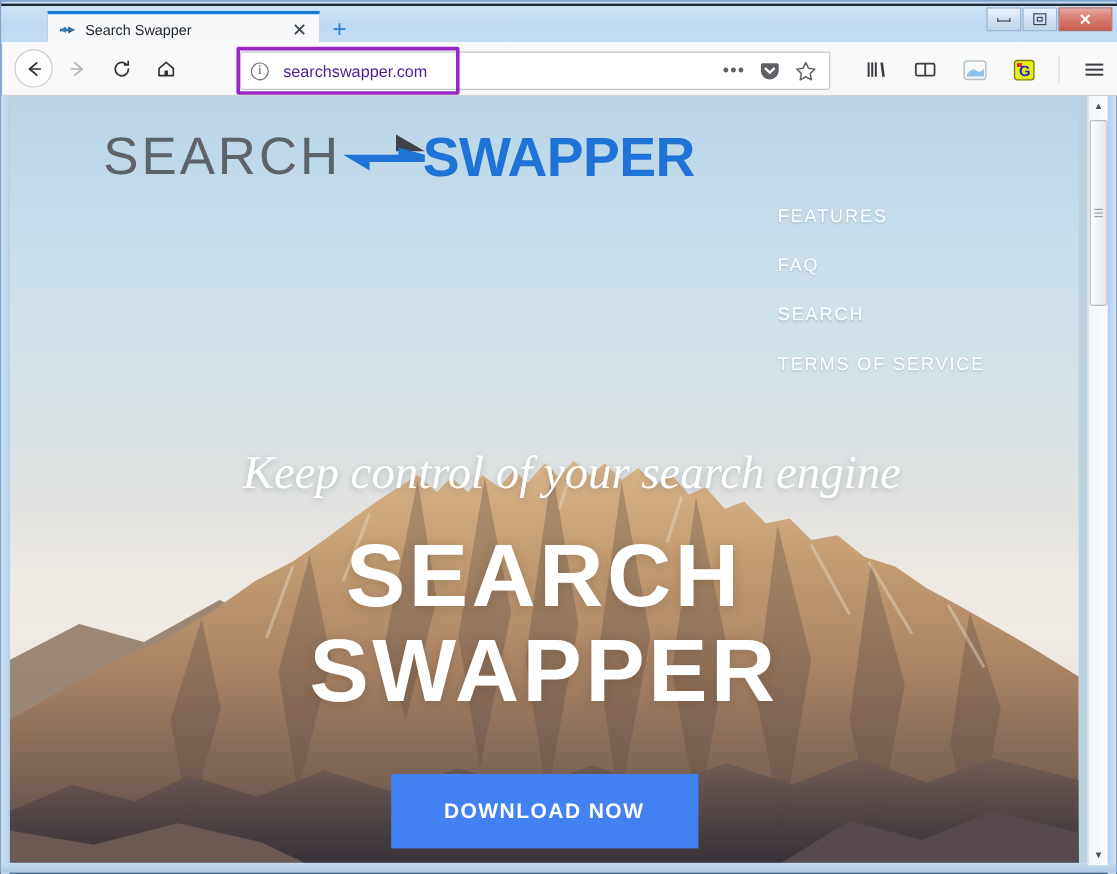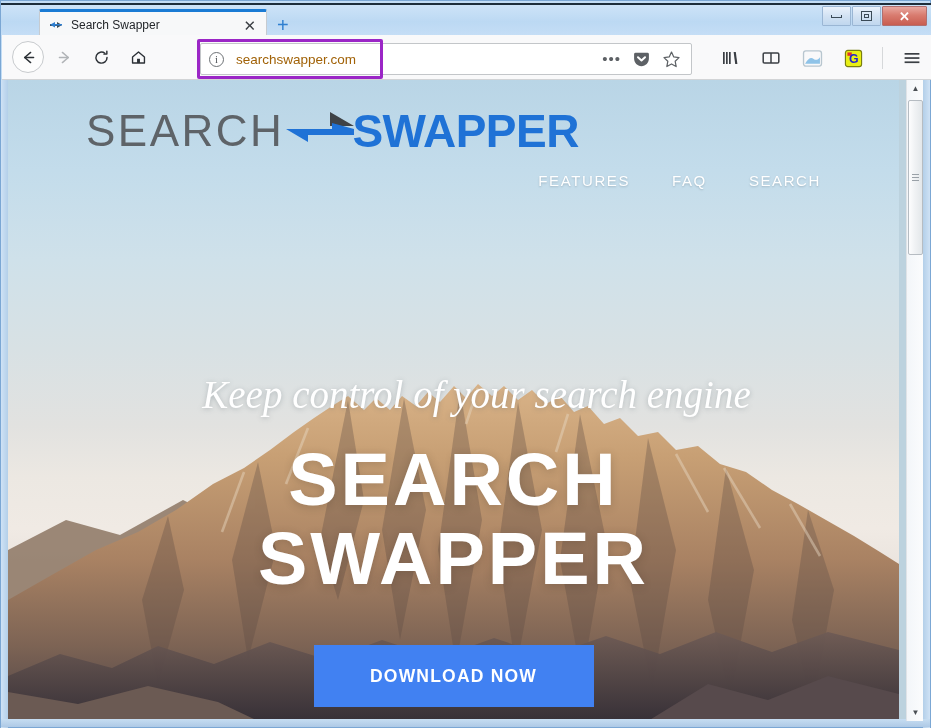--- a/index.html
+++ b/index.html
@@ -113,21 +113,21 @@
     display: flex; align-items: center; padding: 0 8px;
     z-index: 5;
   }
   .info-icon {
     width: 15px; height: 15px; border: 1.3px solid #6d7175;
     border-radius: 50%; flex: 0 0 15px;
     display: flex; align-items: center; justify-content: center;
     font-size: 11px; font-family: "Liberation Serif", serif; color: #53575b;
     margin-right: 12px; line-height: 1;
   }
-  .url-text { font-size: 13.5px; color: #a16207; flex: 1 1 auto; }
+  .url-text { font-size: 13.5px; color: #4c1d95; flex: 1 1 auto; }
   .url-actions { display: flex; align-items: center; gap: 11px; padding-right: 2px; }
   .dots { font-size: 15px; color: #5d6165; letter-spacing: 1px; line-height: 0.7; cursor:pointer;}
 
   
   .toolbar-right {
     position: absolute; right: 6px; top: 40px;
     display: flex; align-items: center; gap: 17px; height: 34px;
     z-index: 5;
   }
   .ticon { width: 24px; height: 24px; display:flex; align-items:center; justify-content:center; cursor:pointer; color:#3b3f44;}
@@ -165,21 +165,21 @@
     font-weight: 300; font-family: "Liberation Sans", sans-serif;
     line-height: 1;
   }
   .logo-arrows { margin: 0 -2px 0 0; width: 74px; height: 44px; flex: 0 0 74px; }
   .logo-swapper {
     font-size: 46px; letter-spacing: -0.5px; color: #1f72d6;
     font-weight: bold; line-height: 1; margin-left: -4px;
   }
   .nav {
     position: absolute; right: 78px; top: 92px;
-    display: flex; gap: 42px;
+    display: flex; gap: 24px; flex-direction: column;
   }
   .nav a {
     font-size: 15px; color: #ffffff; letter-spacing: 1.6px;
     text-decoration: none; font-weight: 300;
     text-shadow: 0 1px 2px rgba(60,80,95,.28);
   }
 
   
   .hero { position: absolute; left:0; top: 0; width: 100%; text-align: center; }
   .tagline {
@@ -192,21 +192,21 @@
   }
   .hero-title {
     position: absolute; left: 0; top: 360px; width: 100%;
     font-size: 74px; font-weight: bold; color: #ffffff;
     line-height: 1.07; letter-spacing: 3px;
     text-shadow: 0 2px 10px rgba(50,40,30,.22);
   }
   .cta {
     position: absolute; left: 50%; top: 565px;
     transform: translateX(-50%);
-    width: 280px; height: 62px;
+    width: 256px; height: 62px;
     background: #4181f2; border: none;
     color: #fff; font-size: 17.5px; font-weight: bold;
     letter-spacing: 1.2px; cursor: pointer;
     font-family: "Liberation Sans", sans-serif;
   }
 
   
   .vscroll {
     position: absolute; right: 7px; top: 79px;
     width: 17px; height: 641px;
@@ -426,20 +426,21 @@
           <svg class="logo-arrows" viewBox="0 0 74 44">
             <path d="M0 12 L46 12 L46 3 L70 17 L46 17 L46 12 L0 12 Z" fill="#3f4347"></path>
             <path d="M2 20 L48 20 L48 14 L70 20 L70 26 L24 26 L24 33 L2 20 Z" fill="#1f72d6"></path>
           </svg>
           <span class="logo-swapper">SWAPPER</span>
         </div>
         <nav class="nav">
           <a href="#">FEATURES</a>
           <a href="#">FAQ</a>
           <a href="#">SEARCH</a>
+          <a href="#">TERMS OF SERVICE</a>
         </nav>
       </div>
 
       <div class="hero">
         <div class="tagline">Keep control of your search engine</div>
         <div class="hero-title">
           <div>SEARCH</div>
           <div>SWAPPER</div>
         </div>
         <button class="cta">DOWNLOAD NOW</button>

